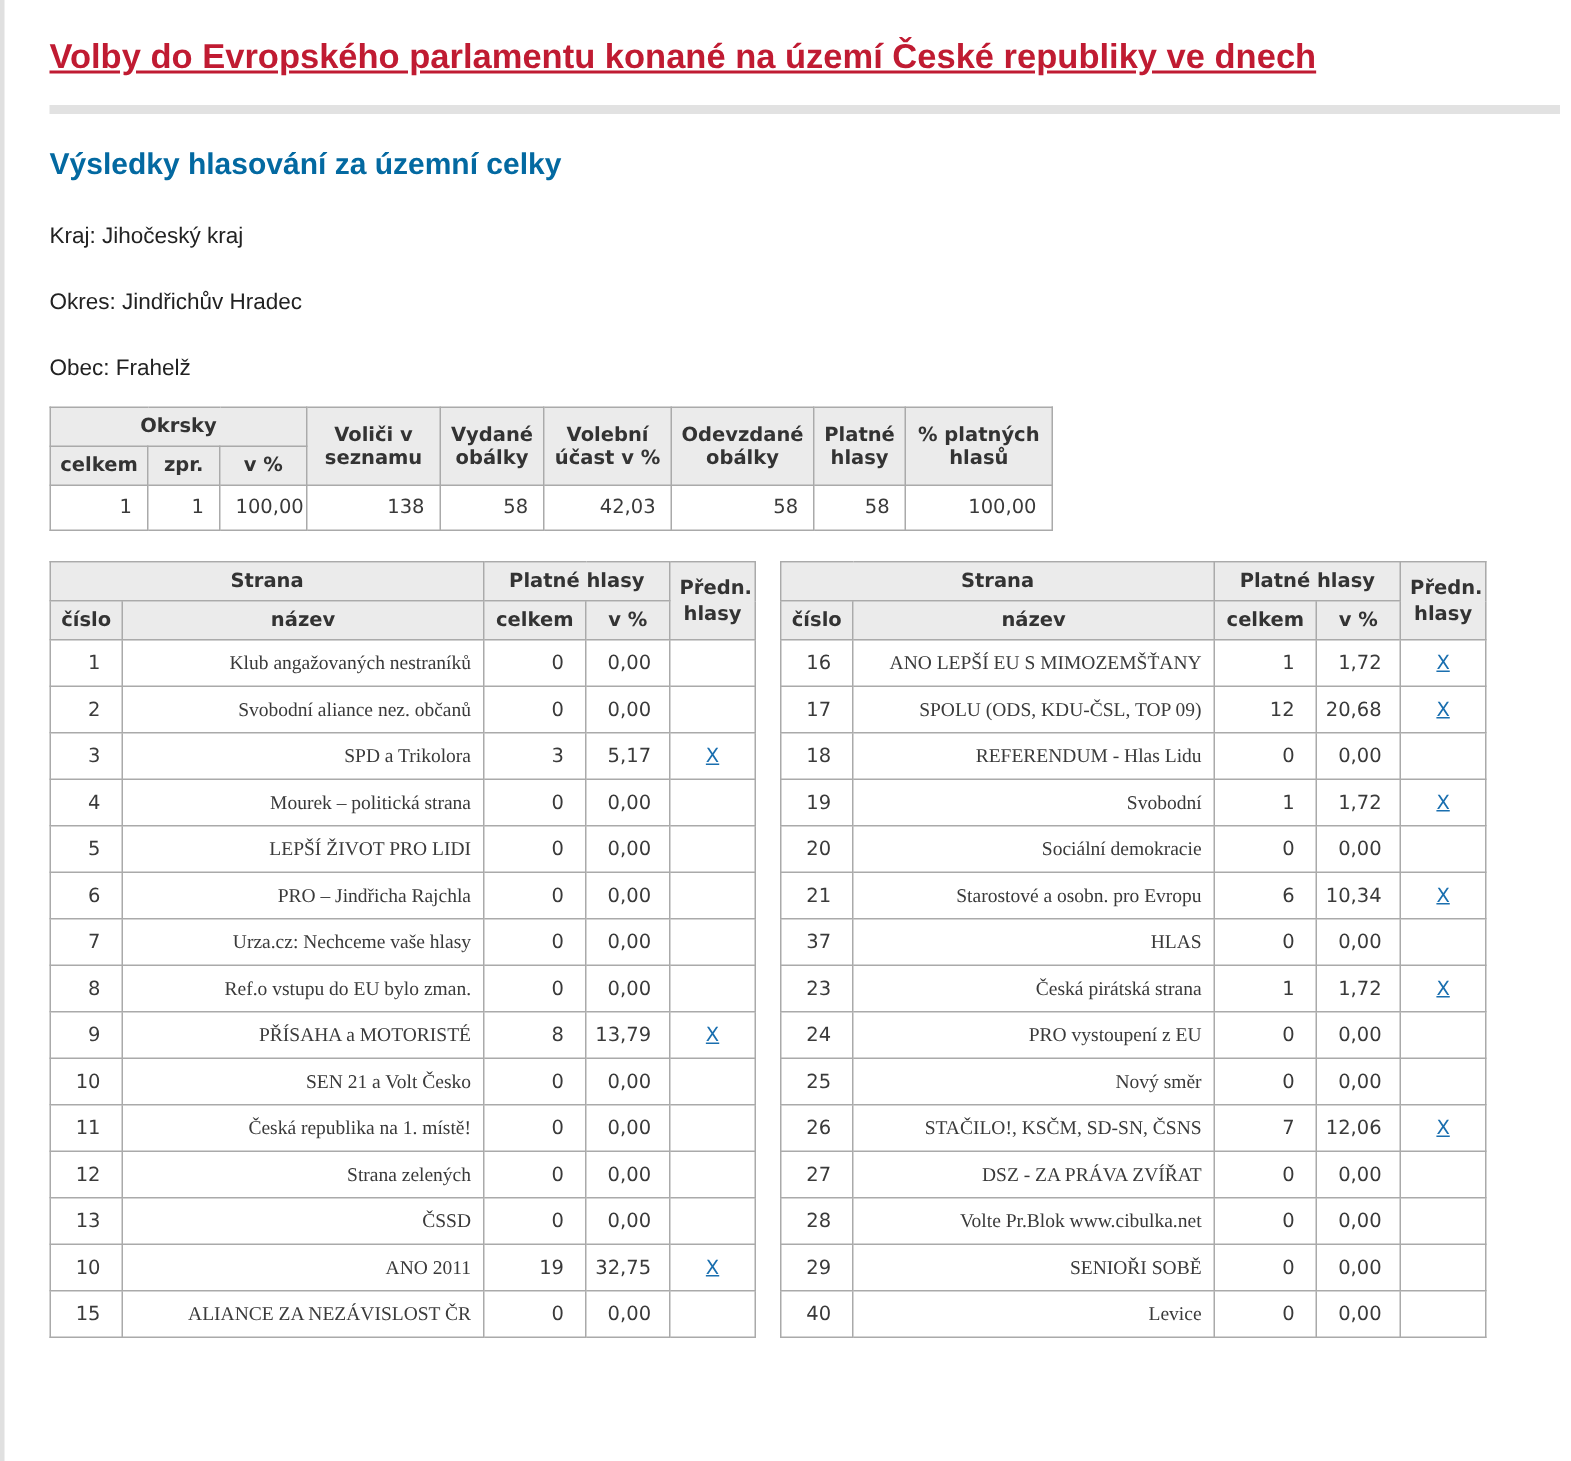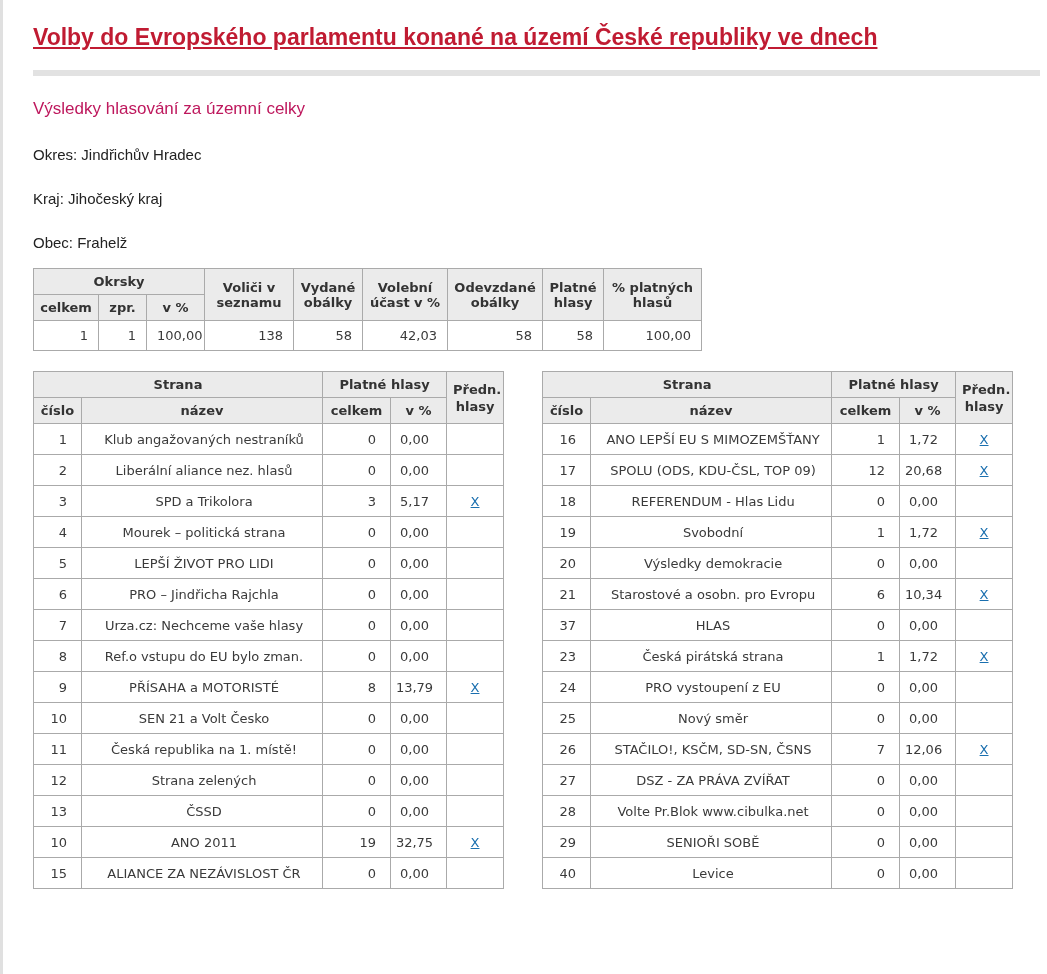--- a/index.html
+++ b/index.html
@@ -28,23 +28,23 @@
     color: #c01b32;
   }
   h1.page-title span { display: block; text-decoration: underline; }
   .divider {
     height: 6px;
     background: #e2e2e2;
     margin-top: 16px;
   }
   h2.section-title {
     margin: 23px 0 0 0;
-    font-size: 17px;
-    font-weight: normal;
-    color: #be185d;
+    font-size: 20px;
+    font-weight: bold;
+    color: #0369a1;
   }
   .loc-line {
     margin: 27px 0 0 0;
     font-size: 15px;
     color: #222222;
   }
   table {
     border-collapse: collapse;
     font-family: "DejaVu Sans", "Liberation Sans", sans-serif;
     font-size: 13px;
@@ -59,28 +59,28 @@
   }
   
   .summary-table { margin-top: 17px; width: 668px; table-layout: fixed; }
   .summary-table td {
     text-align: right;
     padding: 6px 10px;
     height: 30px;
     background: #ffffff;
   }
   
-  .party-tables { display: flex; gap: 38px; margin-top: 20px; }
+  .party-tables { display: flex; gap: 16px; margin-top: 20px; }
   .party-table { width: 470px; table-layout: fixed; }
   .party-table th.h-pref { line-height: 17px; }
   .party-table td { height: 31px; background: #ffffff; }
   .party-table td.c-num  { text-align: right; padding: 5px 14px 5px 4px; }
-  .party-table td.c-name { text-align: center;  padding: 5px 8px 5px 12px; overflow: hidden; white-space: nowrap; }
+  .party-table td.c-name { text-align: right;  padding: 5px 8px 5px 12px; overflow: hidden; white-space: nowrap; font-family: Liberation Serif, serif; }
   .party-table td.c-total{ text-align: right; padding: 5px 14px 5px 4px; }
-  .party-table td.c-pct  { text-align: center; padding: 5px 12px 5px 4px; }
+  .party-table td.c-pct  { text-align: right; padding: 5px 12px 5px 4px; }
   .party-table td.c-pref { text-align: center; padding: 5px 4px; }
   .party-table a {
     color: #1a6faf;
     text-decoration: underline;
   }
 </style>
 </head>
 <body>
 
 <div class="left-edge"></div>
@@ -89,26 +89,26 @@
 
   <h1 class="page-title">
     <span>Volby do Evropského parlamentu konané na území České republiky ve dnech</span>
   </h1>
 
   <div class="divider"></div>
 
   <h2 class="section-title">Výsledky hlasování za územní celky</h2>
 
   <p class="loc-line">
+    <span>Kraj:</span>
+    <span>Jihočeský kraj</span>
+  </p>
+  <p class="loc-line">
     <span>Okres:</span>
     <span>Jindřichův Hradec</span>
-  </p>
-  <p class="loc-line">
-    <span>Kraj:</span>
-    <span>Jihočeský kraj</span>
   </p>
   <p class="loc-line">
     <span>Obec:</span>
     <span>Frahelž</span>
   </p>
 
   <table class="summary-table">
     <colgroup>
       <col style="width:65px">
         <col style="width:48px">
@@ -177,21 +177,21 @@
       <tbody id="left-party-body">
           <tr>
             <td class="c-num">1</td>
             <td class="c-name">Klub angažovaných nestraníků</td>
             <td class="c-total">0</td>
             <td class="c-pct">0,00</td>
             <td class="c-pref"></td>
           </tr>
           <tr>
             <td class="c-num">2</td>
-            <td class="c-name">Liberální aliance nez. hlasů</td>
+            <td class="c-name">Svobodní aliance nez. občanů</td>
             <td class="c-total">0</td>
             <td class="c-pct">0,00</td>
             <td class="c-pref"></td>
           </tr>
           <tr>
             <td class="c-num">3</td>
             <td class="c-name">SPD a Trikolora</td>
             <td class="c-total">3</td>
             <td class="c-pct">5,17</td>
             <td class="c-pref"><a href="#">X</a></td>
@@ -328,21 +328,21 @@
           </tr>
           <tr>
             <td class="c-num">19</td>
             <td class="c-name">Svobodní</td>
             <td class="c-total">1</td>
             <td class="c-pct">1,72</td>
             <td class="c-pref"><a href="#">X</a></td>
           </tr>
           <tr>
             <td class="c-num">20</td>
-            <td class="c-name">Výsledky demokracie</td>
+            <td class="c-name">Sociální demokracie</td>
             <td class="c-total">0</td>
             <td class="c-pct">0,00</td>
             <td class="c-pref"></td>
           </tr>
           <tr>
             <td class="c-num">21</td>
             <td class="c-name">Starostové a osobn. pro Evropu</td>
             <td class="c-total">6</td>
             <td class="c-pct">10,34</td>
             <td class="c-pref"><a href="#">X</a></td>

